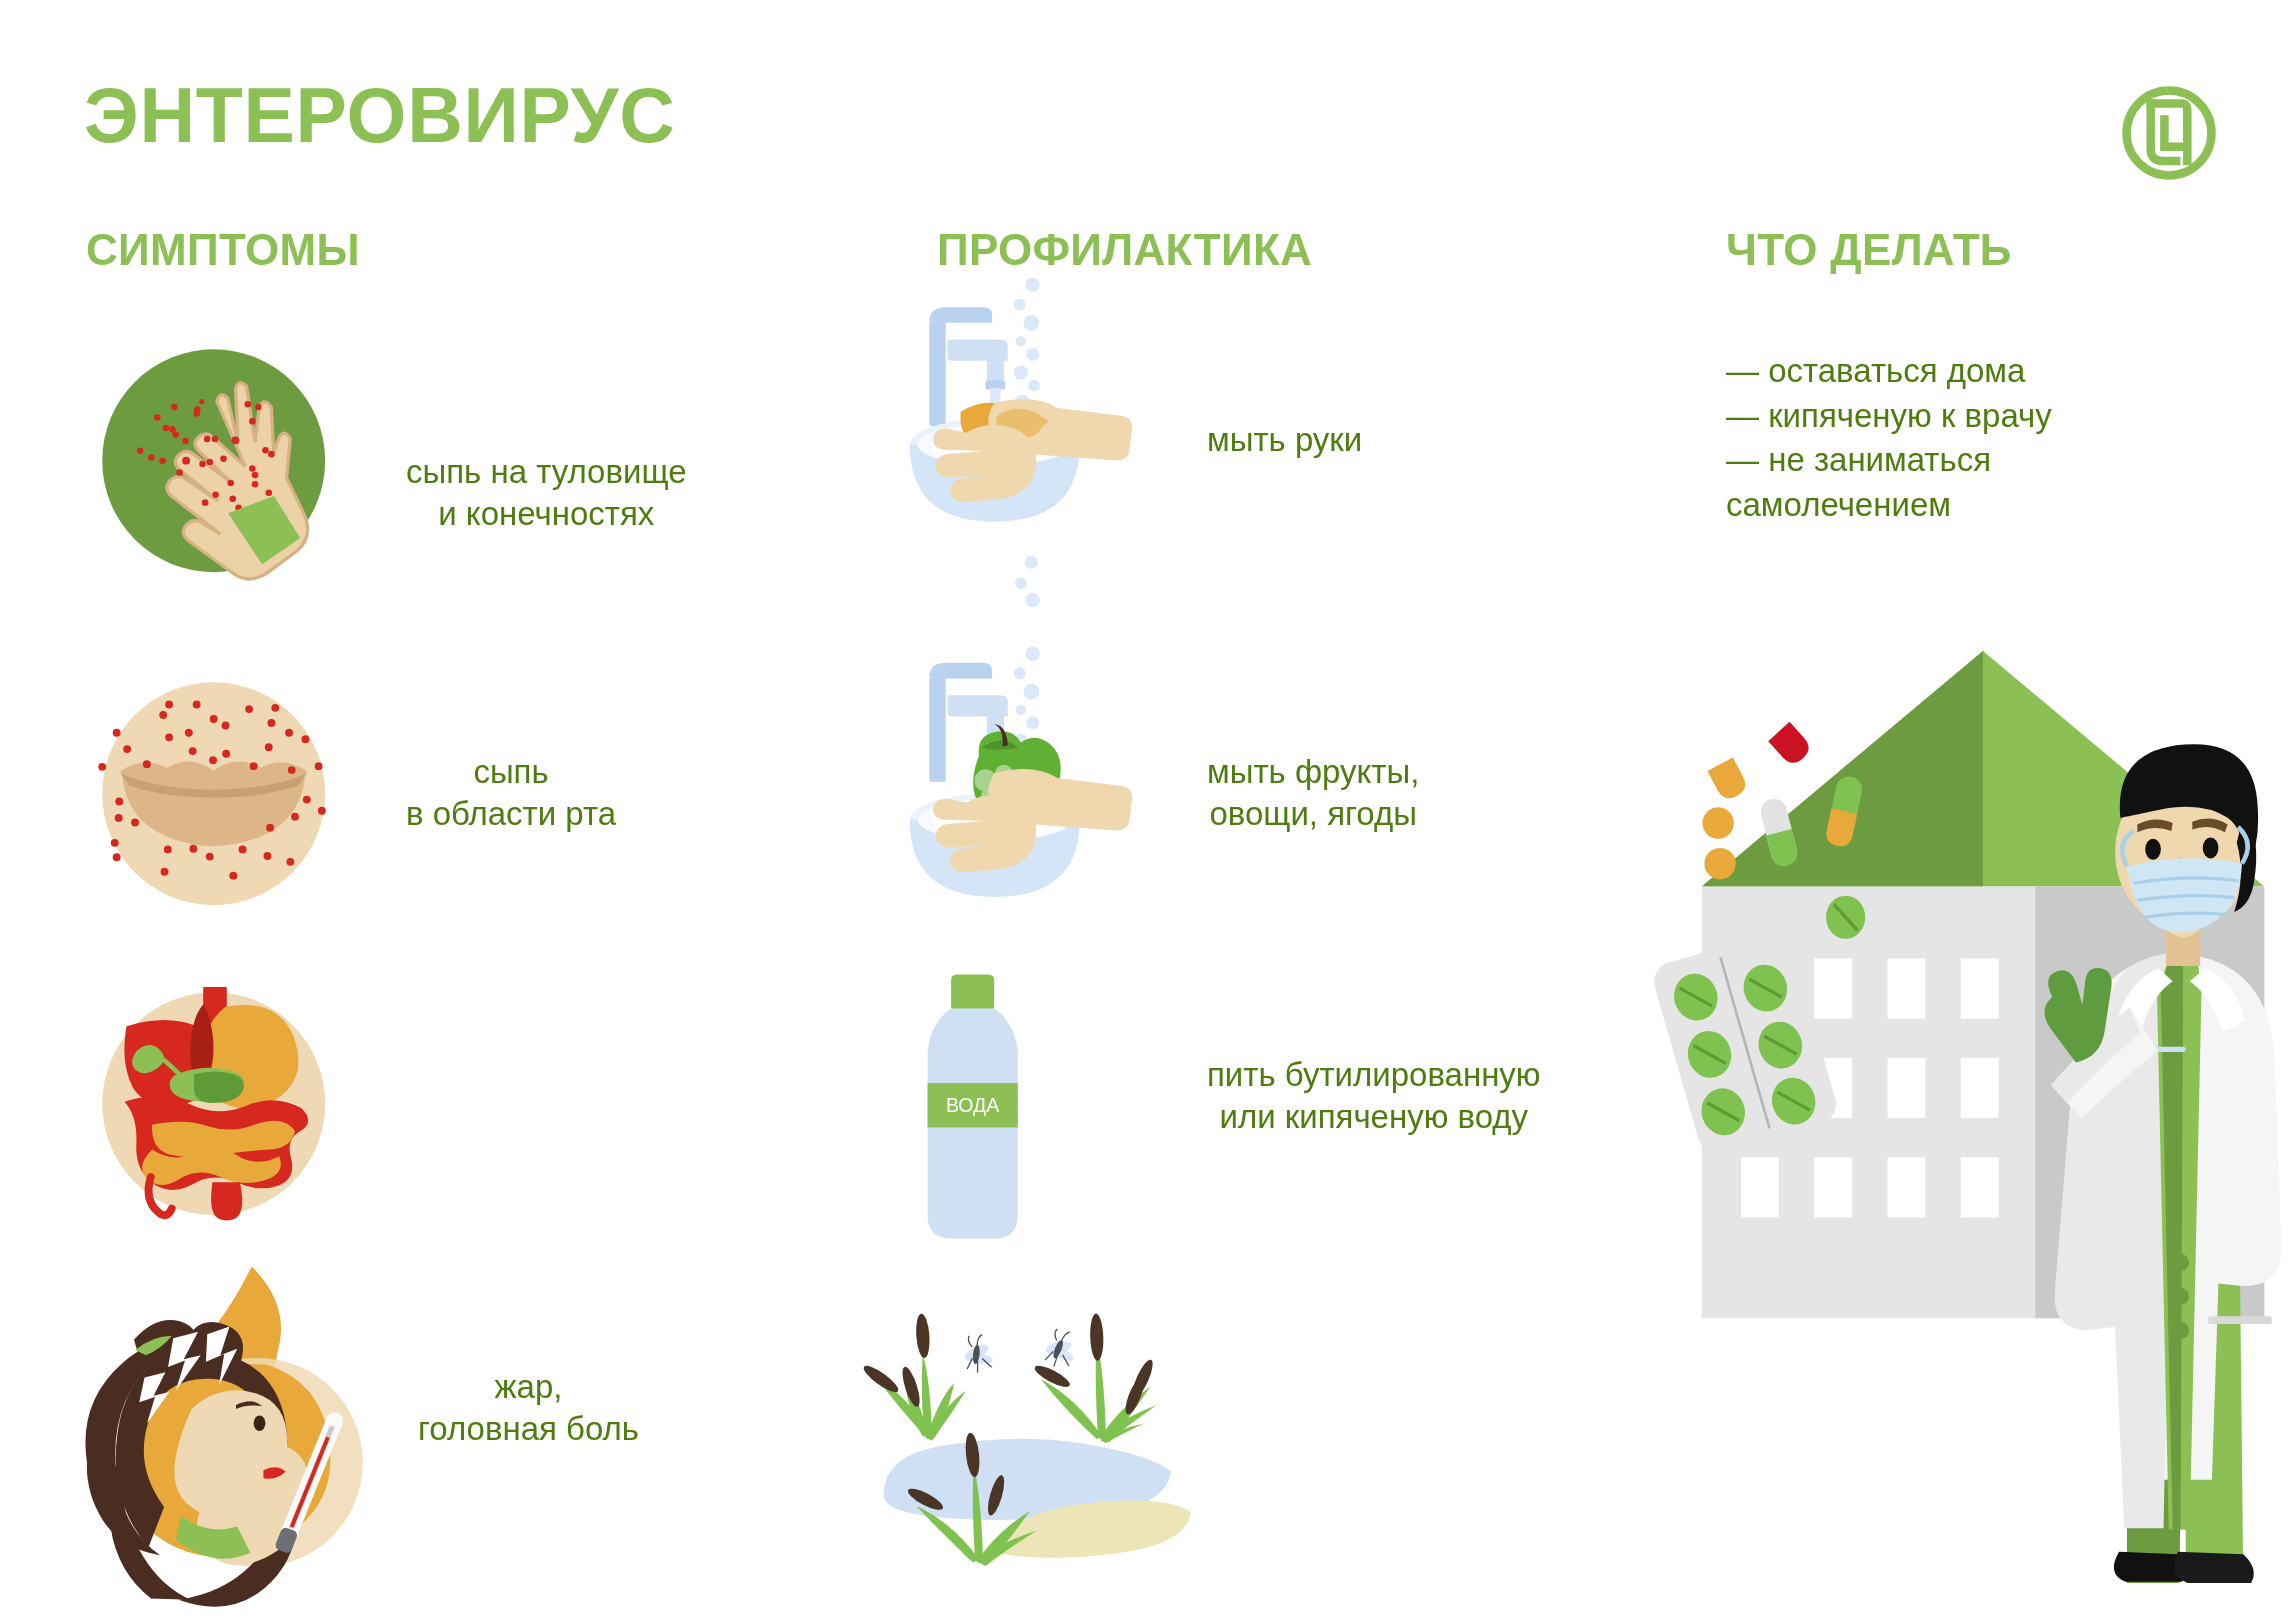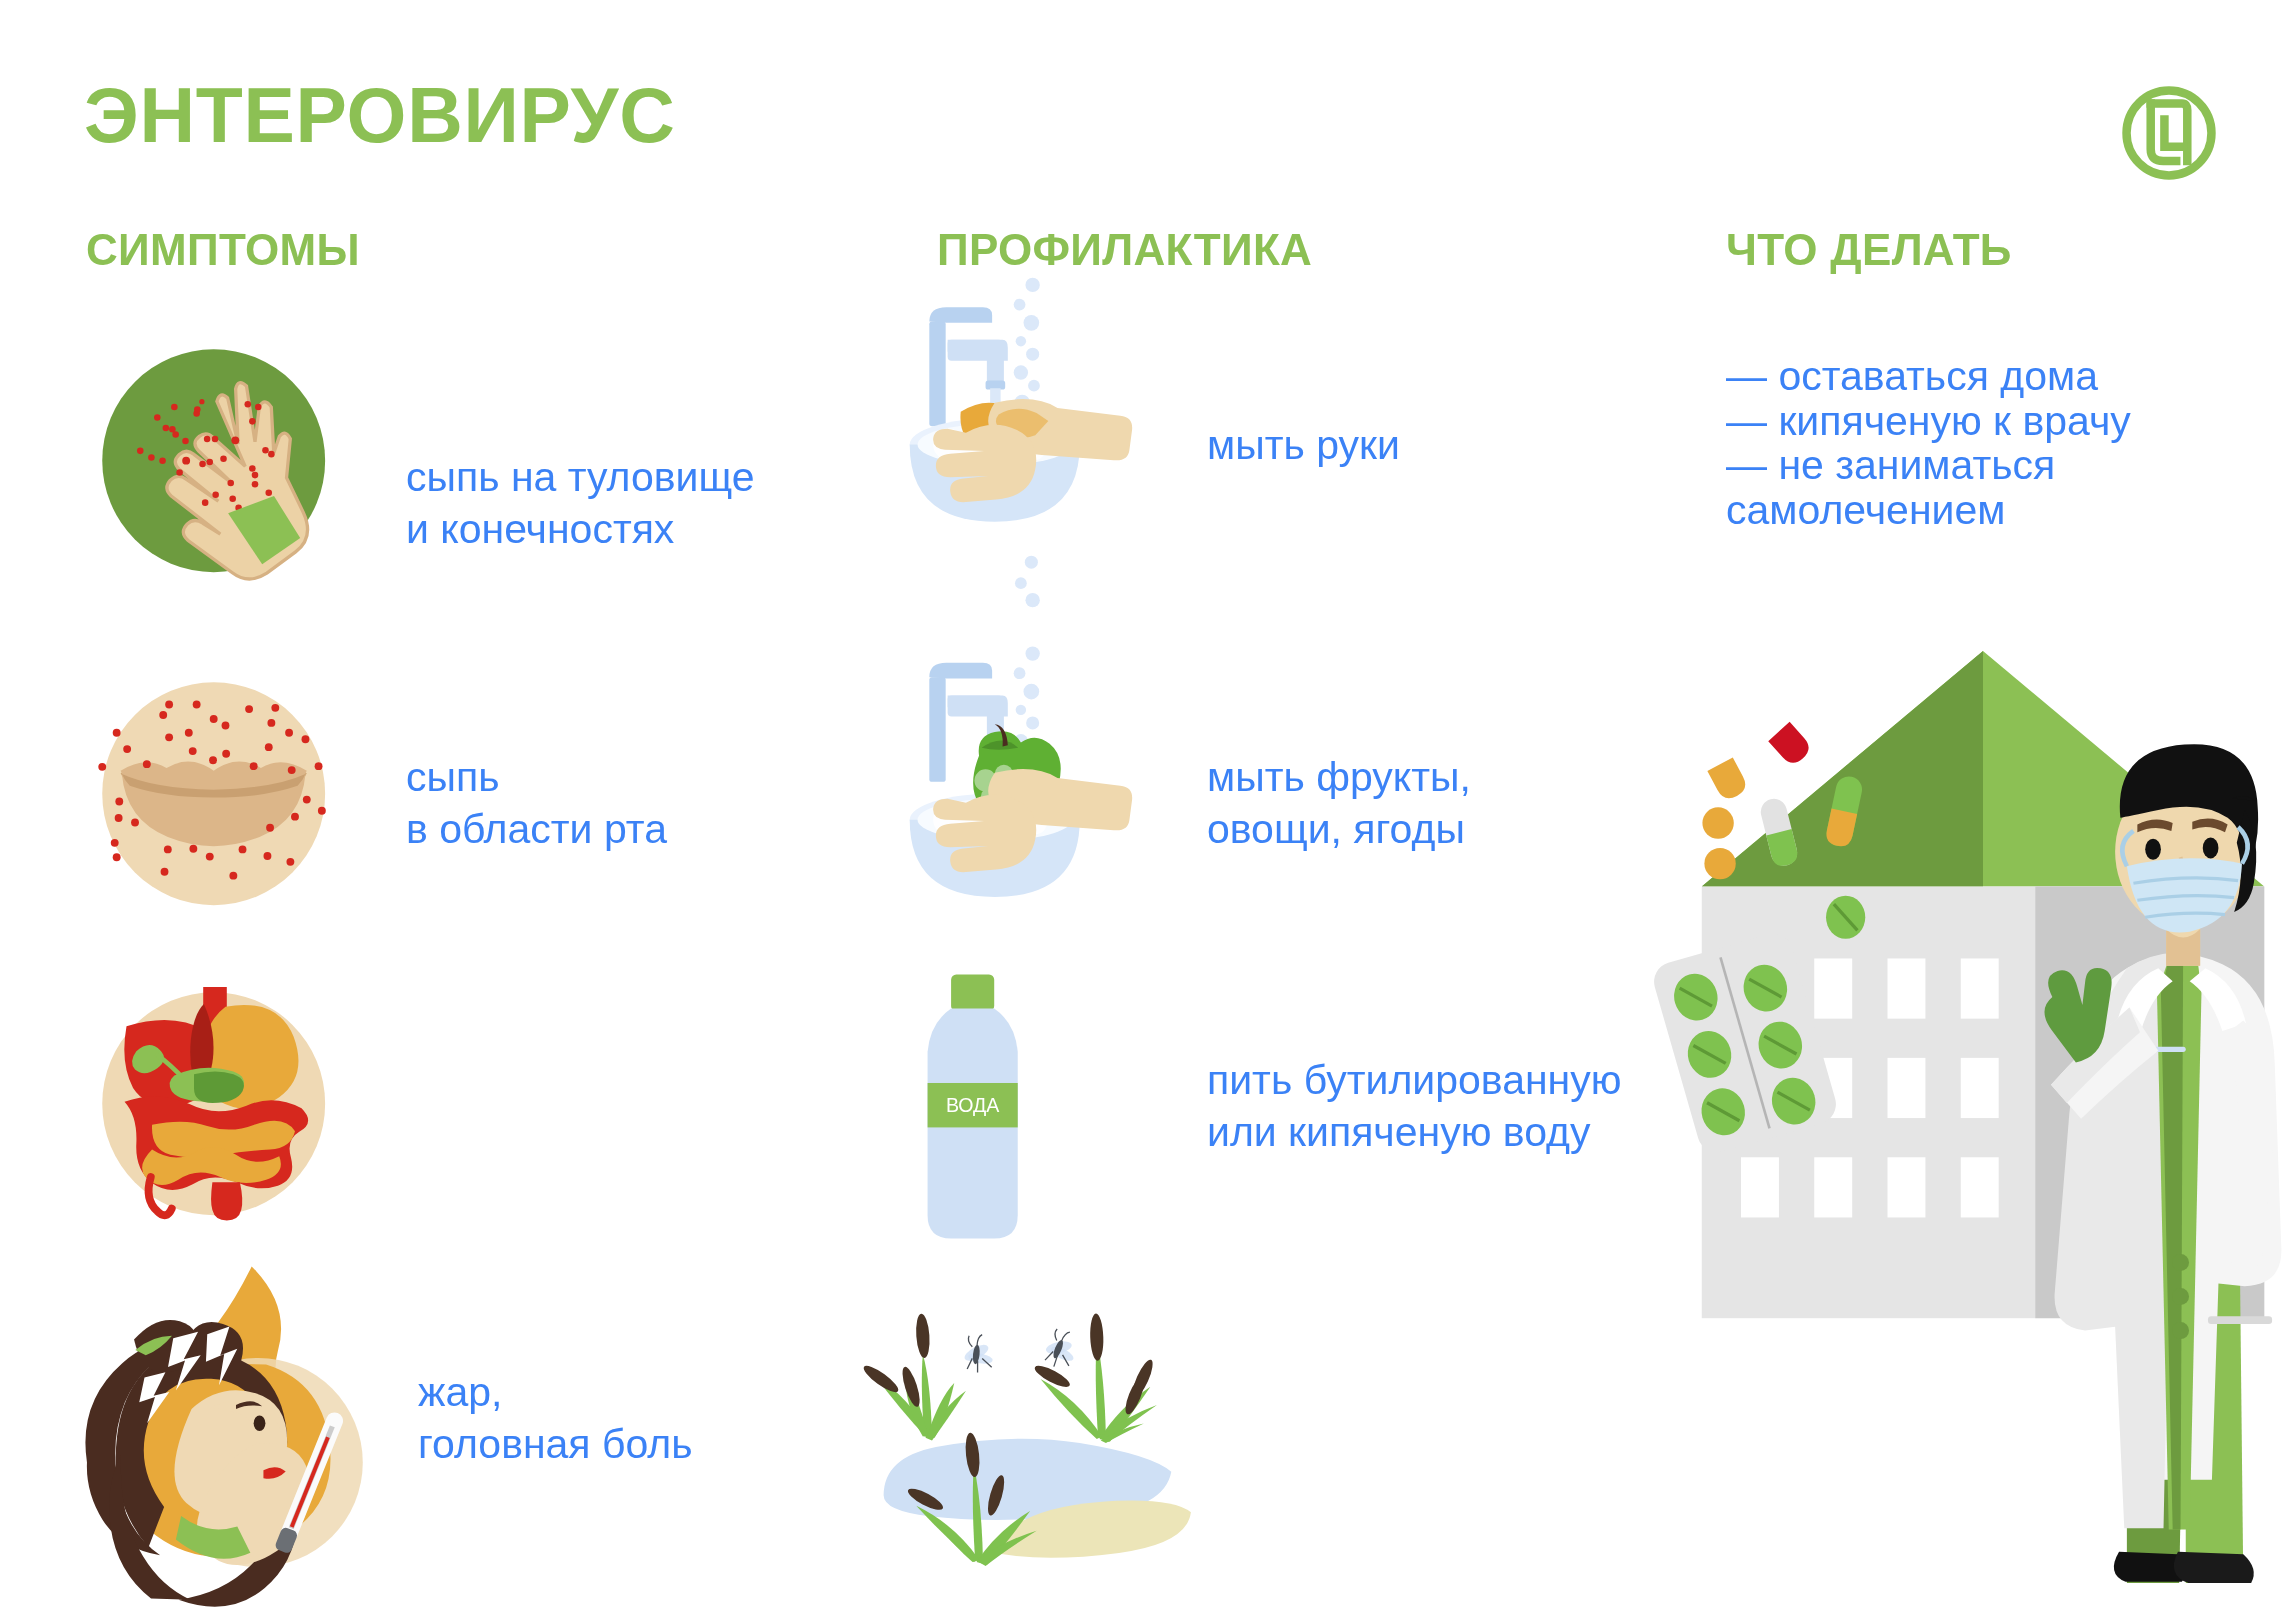--- a/index.html
+++ b/index.html
@@ -3,21 +3,21 @@
 <meta charset="utf-8">
 <style>
   html,body{margin:0;padding:0;}
   body{
     width:2295px;height:1623px;
     background:#ffffff;
     font-family:"Liberation Sans","DejaVu Sans",sans-serif;
     overflow:hidden;
     position:relative;
   }
-  .page{position:absolute;inset:0;}
+  .page{position:absolute;inset:0;text-align:center;}
 
   
   .main-title{
     position:absolute;left:84px;top:77px;
     font-size:77px;font-weight:bold;letter-spacing:0.7px;
     color:#8cc054;line-height:1;
   }
   .col-head{
     position:absolute;
     font-size:44px;font-weight:bold;letter-spacing:0.3px;
@@ -26,21 +26,21 @@
   .col-head.c1{left:86px;top:228px;}
   .col-head.c2{left:937px;top:228px;}
   .col-head.c3{left:1726px;top:228px;}
 
   
   .logo{position:absolute;left:2120px;top:84px;width:98px;height:98px;}
 
   
   .body-txt{
     position:absolute;
-    font-size:41px;color:#3b82f6;line-height:1.28;
+    font-size:33px;color:#4d7c0f;line-height:1.28;
     white-space:pre-line;
   }
 
   
   .sym-icon{position:absolute;width:236px;height:236px;}
 
   
   .ill{position:absolute;}
   svg{display:block;overflow:visible;}
 </style>

